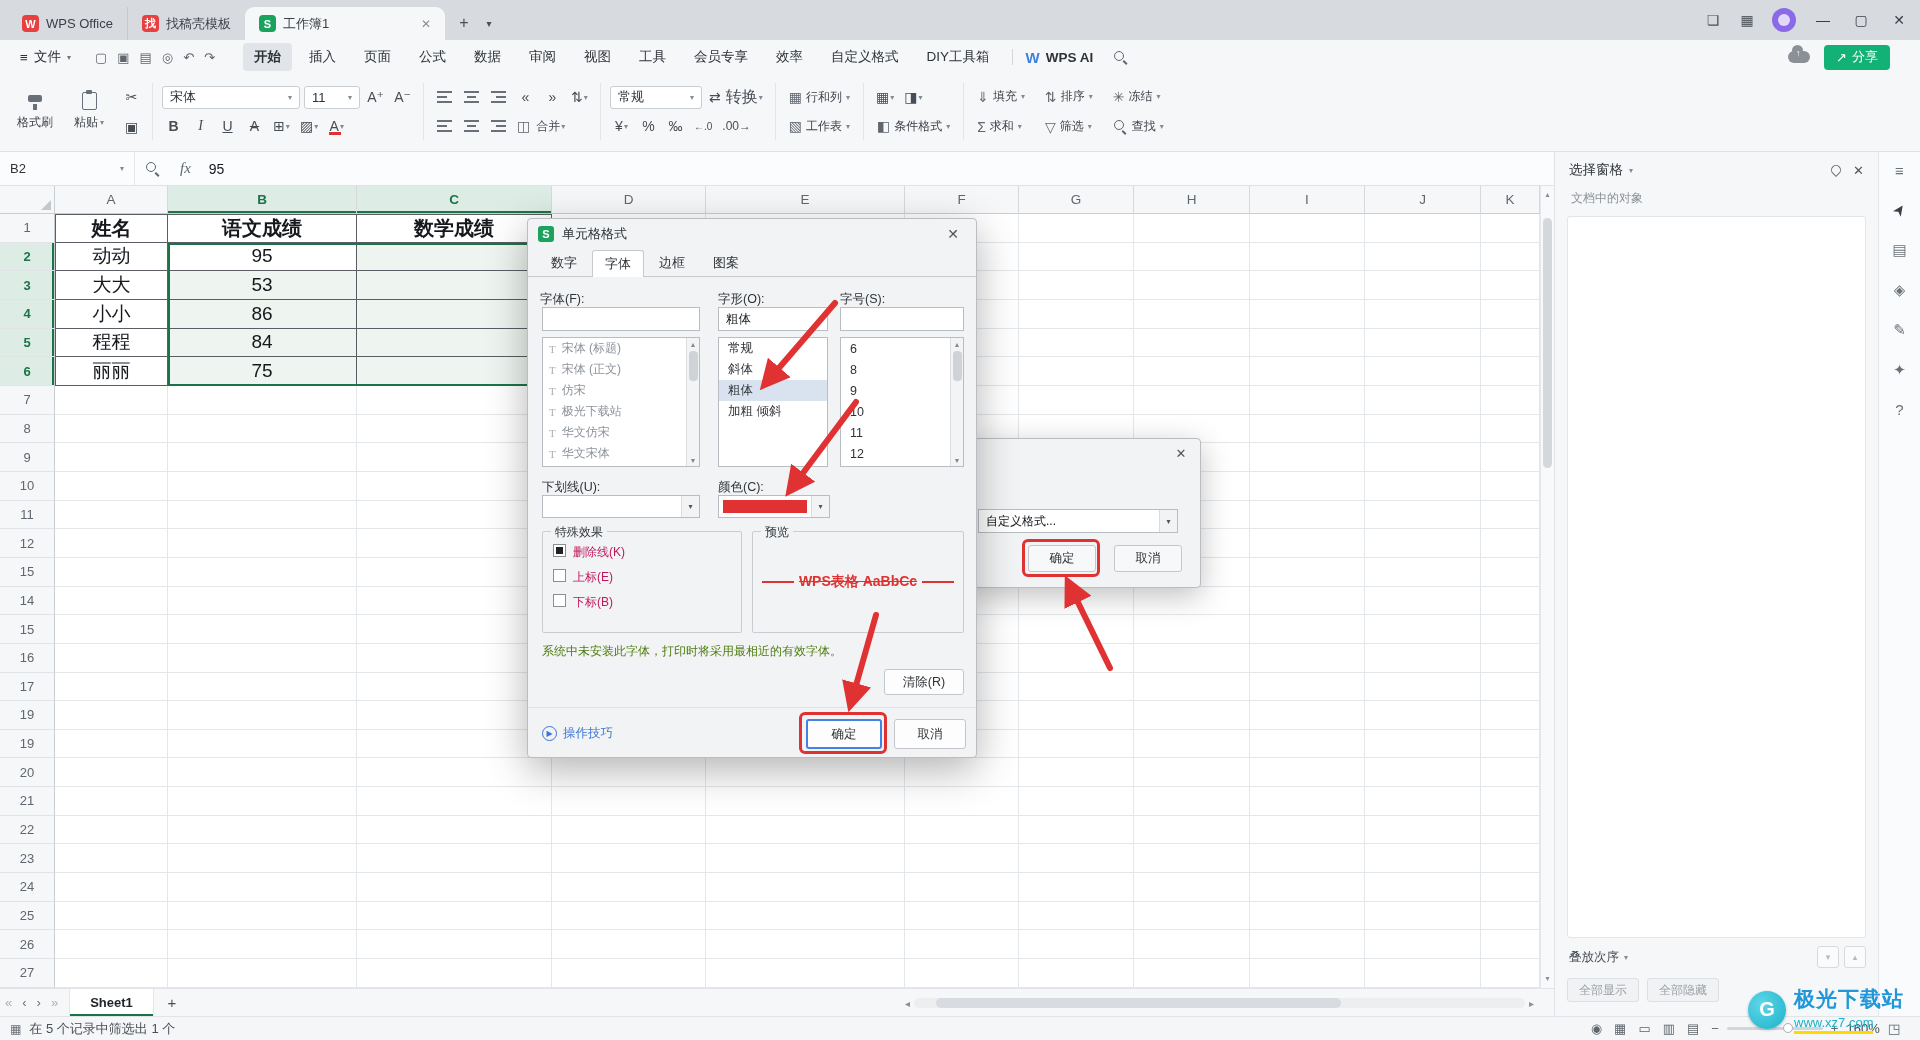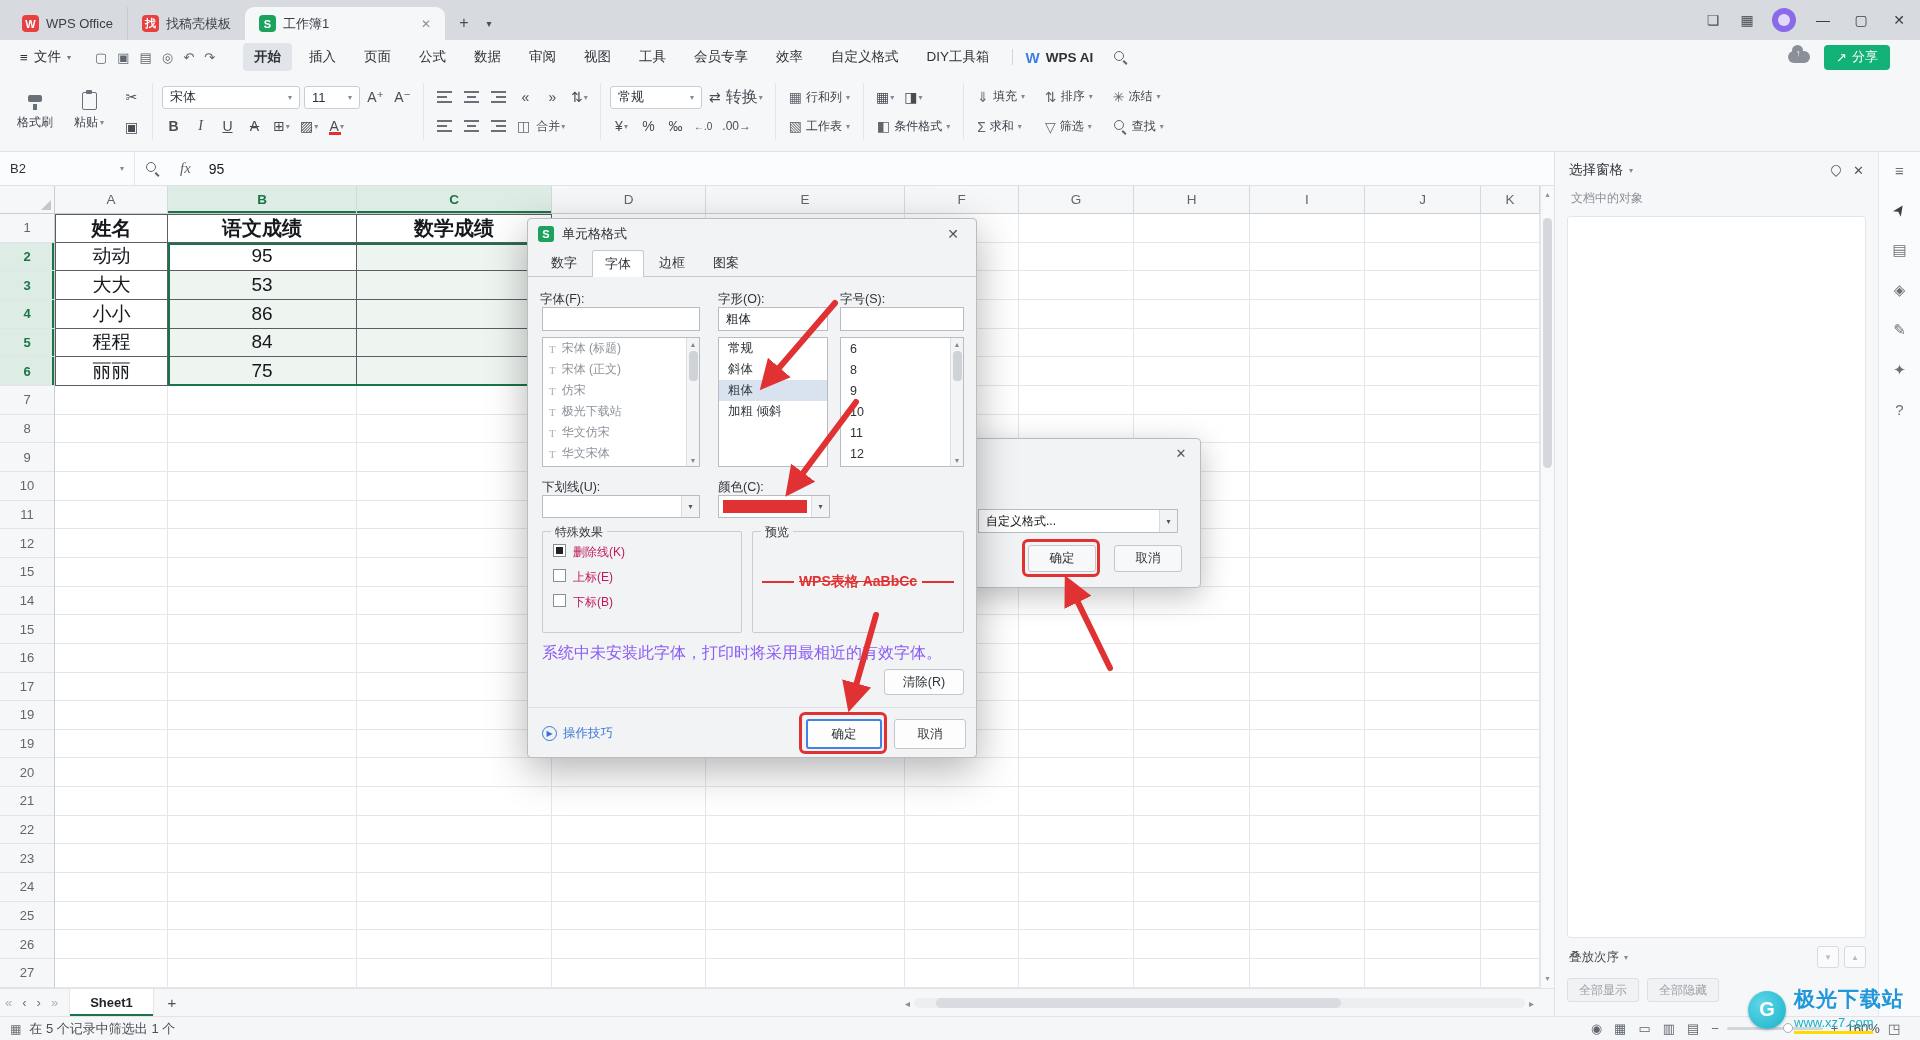--- a/index.html
+++ b/index.html
@@ -173,21 +173,21 @@
 .dfield{position:absolute;border:1px solid #c9cdd2;border-radius:2px}
 .dfield .legend{position:absolute;top:-8px;left:8px;background:#f2f3f4;padding:0 4px;font-size:12px;color:#2e3338}
 .fx-row{display:flex;align-items:flex-start;gap:7px;font-size:12px;color:#be185d;height:25px;padding:0 10px}
 .fx-row:first-child{margin-top:12px}
 .cb{width:13px;height:13px;border:1px solid #8a8f96;background:#fff;flex:0 0 auto}
 .cb.on{position:relative}
 .cb.on::after{content:"";position:absolute;left:2px;top:2px;width:7px;height:7px;background:#222}
 .pv{position:absolute;inset:0;display:flex;align-items:center;justify-content:center}
 .pline{width:32px;height:2px;background:var(--preview-red)}
 .ptext{color:var(--preview-red);font-size:14px;font-weight:bold;text-decoration:line-through;padding:0 5px;white-space:nowrap}
-.dnote{position:absolute;font-size:16px;color:#8b5cf6;white-space:nowrap}
+.dnote{position:absolute;font-size:12px;color:#4d7c0f;white-space:nowrap}
 .dbtn-std{position:absolute;background:#fdfdfd;border:1px solid #c3c7cc;border-radius:3px;font-size:12.5px;color:#2e3338;display:flex;align-items:center;justify-content:center}
 .dbtn-std.primary{border:2px solid var(--focus-blue)}
 .dlg-div{position:absolute;left:0;right:0;top:430px;height:1px;background:#dfe1e4}
 .tips{position:absolute;left:14px;top:448px;display:flex;gap:6px;align-items:center;font-size:12.5px;color:var(--link-blue)}
 .tips .ticon{width:15px;height:15px;border:1.3px solid var(--link-blue);border-radius:50%;display:flex;align-items:center;justify-content:center;font-size:8px;color:var(--link-blue)}
 
 #dialog2{position:absolute;left:967px;top:438px;width:234px;height:150px;background:#f2f3f4;border:1px solid #b9bdc2;border-radius:4px;box-shadow:0 8px 30px rgba(0,0,0,.25);z-index:50}
 .d2-title{height:28px;display:flex;align-items:center;padding:0 8px}
 .d2-close{margin-left:auto;font-size:13px;color:#555;width:22px;text-align:center}
 .d2-drop{position:absolute;left:10px;top:70px;width:200px;height:24px;background:#fff;border:1px solid #b8bdc3;display:flex;align-items:center;padding-left:7px;font-size:12px;color:#15181c}

